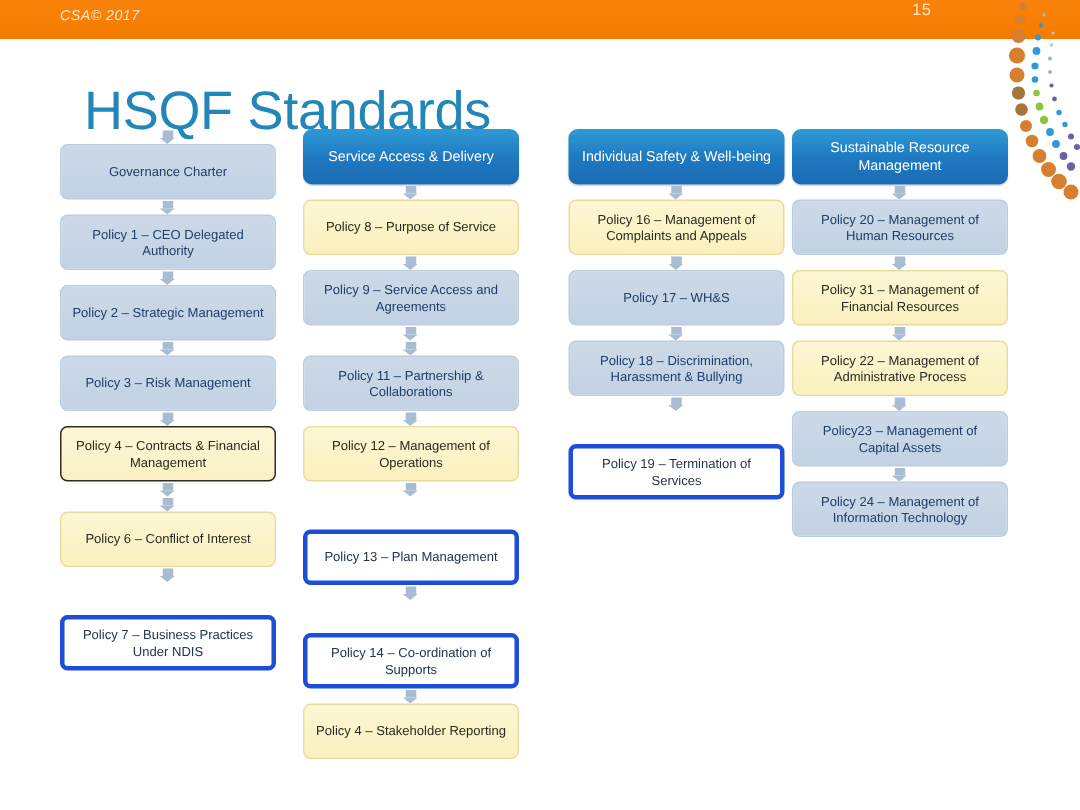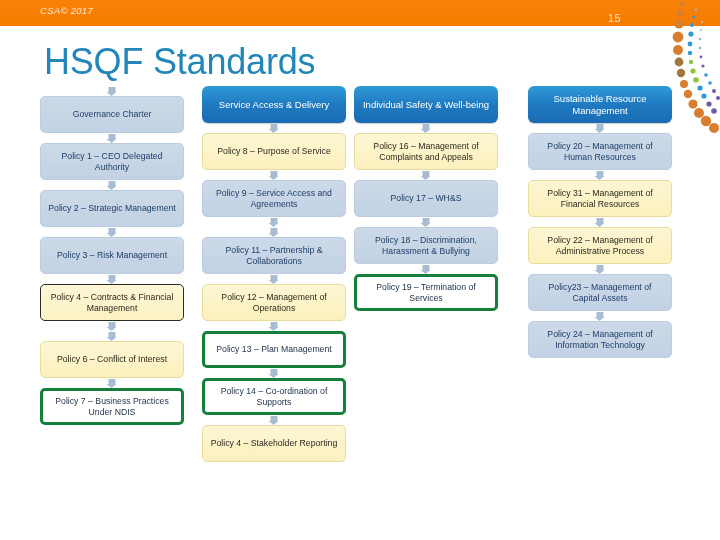--- a/index.html
+++ b/index.html
@@ -26,21 +26,21 @@
   #footer-label {
     position: absolute;
     left: 40px; top: 5px;
     font-size: 9.5px;
     color: #fde6cc;
     letter-spacing: .3px;
     font-style: italic;
   }
   #page-number {
     position: absolute;
-    left: 608px; top: 12px;
+    left: 608px; top: 1px;
     font-size: 11px;
     color: #fbe3c4;
     letter-spacing: .3px;
   }
 
   
   #dot-arc {
     position: absolute;
     right: 0; top: 0;
     width: 90px; height: 150px;
@@ -49,32 +49,32 @@
 
   
   #page-title {
     position: absolute;
     left: 40px; top: 36px;
     font-size: 36px;
     color: #2386b8;
     font-weight: normal;
     letter-spacing: -0.2px;
     line-height: 44px;
-    margin: 4px;
+    margin: 16px;
   }
 
   
   .column {
     position: absolute;
     top: 86px;
     width: 144px;
   }
   #col-0 { left: 40px; }
   #col-1 { left: 202px; }
-  #col-2 { left: 354px; }
+  #col-2 { left: 379px; }
   #col-3 { left: 528px; }
 
   .col-header {
     box-sizing: border-box;
     width: 144px;
     height: 37px;
     border-radius: 6px;
     background: linear-gradient(180deg, #2e9ad6 0%, #1f79c0 52%, #1a6cb4 100%);
     color: #ffffff;
     font-size: 9.5px;
@@ -138,22 +138,23 @@
     border: 1px solid #e8dc9c;
     color: #2a2a1e;
   }
   .node.yellow-dark {
     background: linear-gradient(180deg, #fdf7d8 0%, #fbf1c2 100%);
     border: 1.3px solid #2c2c20;
     color: #2a2a1e;
   }
   .node.white-orange {
     background: #ffffff;
-    border: 3px solid #15803d;
+    border: 3px solid #1d4ed8;
     color: #23354e;
+    margin-top: 22px;
   }
 </style>
 </head>
 <body>
 
 <div id="top-bar"></div>
 <div id="footer-label">CSA© 2017</div>
 <div id="page-number">15</div>
 
 <svg id="dot-arc" viewBox="0 0 90 150">

